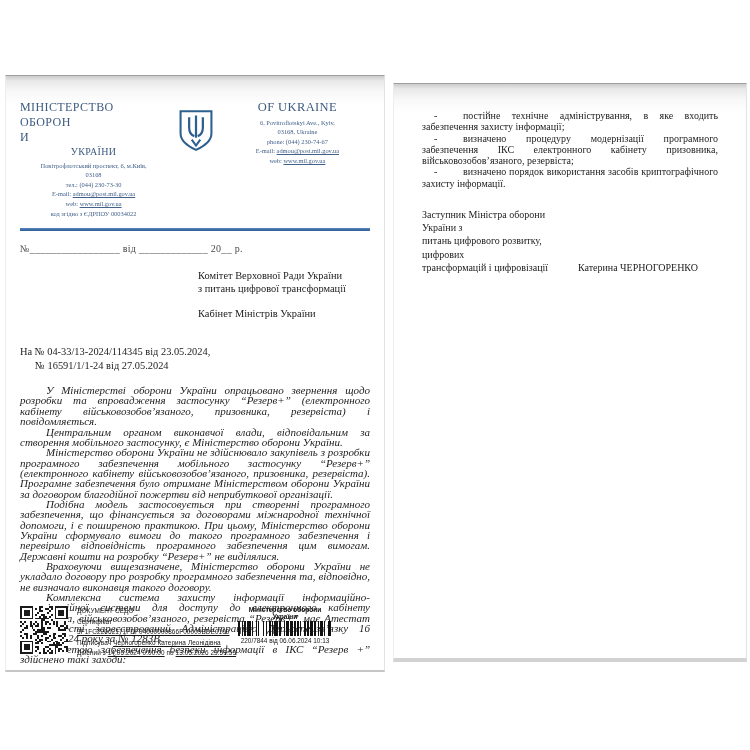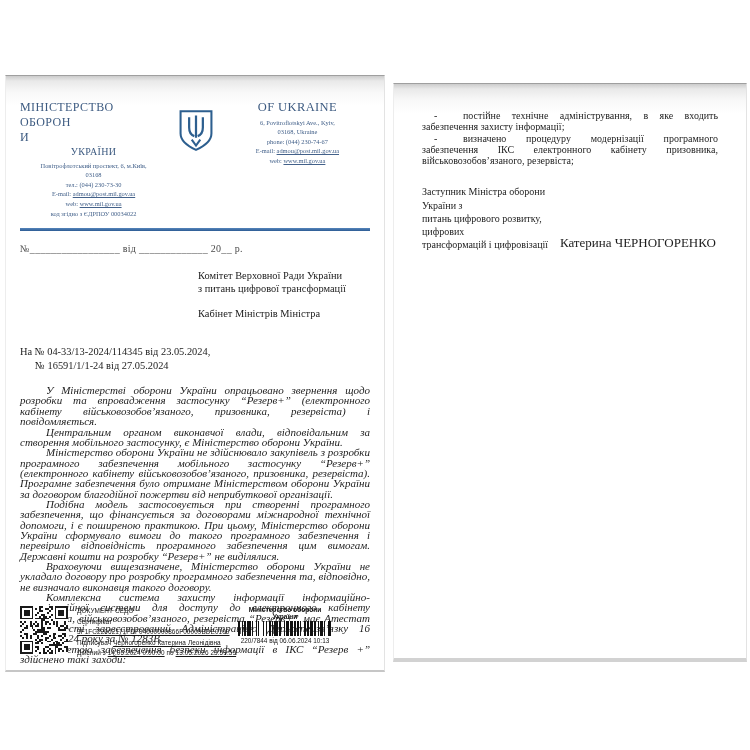--- a/index.html
+++ b/index.html
@@ -46,21 +46,21 @@
   .reg{margin-left:auto;margin-right:38px;text-align:center;font-size:6.4px;}
   .reg .org{font-weight:bold;font-size:6.6px;}
   .reg .barcode{width:94px;height:15px;margin:1px auto 1px;display:block;}
 
   
   .bullets{margin-top:26px;font-size:10px;line-height:11.3px;text-align:justify;}
   .bullet{margin:0;text-indent:12px;}
   .bullet .dash{display:inline-block;width:29px;text-indent:0;}
   .signature{display:flex;margin-top:19px;font-size:10px;line-height:1.32;}
   .sig-pos{width:188px;}
-  .sig-name{margin-left:auto;margin-right:2px;align-self:flex-end;font-size:13px;white-space:nowrap;}
+  .sig-name{margin-left:auto;margin-right:20px;align-self:flex-end;font-size:10px;white-space:nowrap;}
 </style>
 </head>
 <body>
 
 <div class="page page1">
 
   <div class="letterhead">
     <div class="lh-left">
       <div class="lh-title">
         <div>МІНІСТЕРСТВО ОБОРОН</div>
@@ -112,21 +112,21 @@
   </div>
 
   <div class="blue-rule"></div>
 
   <div class="number-line">№_________________ від _____________ 20__ р.</div>
 
   <div class="recipients">
     <div>Комітет Верховної Ради України</div>
     <div>з питань цифрової трансформації</div>
     <div class="gap"></div>
-    <div>Кабінет Міністрів Міністра</div>
+    <div>Кабінет Міністрів України</div>
   </div>
 
   <div class="references">
     <div>На № 04-33/13-2024/114345 від 23.05.2024,</div>
     <div class="r2">№ 16591/1/1-24 від 27.05.2024</div>
   </div>
 
   <div class="bodytext">
     <p>У Міністерстві оборони України опрацьовано звернення щодо розробки та впровадження застосунку “Резерв+” (електронного кабінету військовозобов’язаного, призовника, резервіста) і повідомляється.</p>
     <p>Центральним органом виконавчої влади, відповідальним за створення мобільного застосунку, є Міністерство оборони України.</p>
@@ -384,20 +384,23 @@
 </div>
 
 <div class="page page2">
   <div class="bullets">
     <p class="bullet">
       <span class="dash">-</span><span>постійне технічне адміністрування, в яке входить забезпечення захисту інформації;</span>
     </p>
     <p class="bullet">
       <span class="dash">-</span><span>визначено процедуру модернізації програмного забезпечення ІКС електронного кабінету призовника, військовозобов’язаного, резервіста;</span>
     </p>
+    <p class="bullet">
+      <span class="dash">-</span><span>визначено порядок використання засобів криптографічного захисту інформації.</span>
+    </p>
   </div>
 
   <div class="signature">
     <div class="sig-pos">
       <div>Заступник Міністра оборони України з</div>
       <div>питань цифрового розвитку, цифрових</div>
       <div>трансформацій і цифровізації</div>
     </div>
     <div class="sig-name">Катерина ЧЕРНОГОРЕНКО</div>
   </div>

